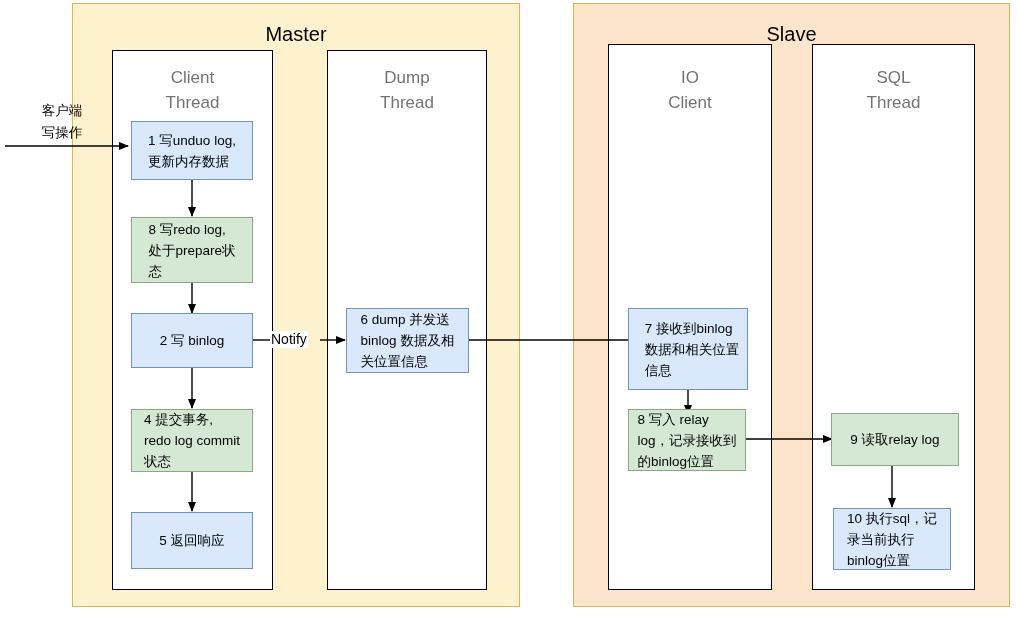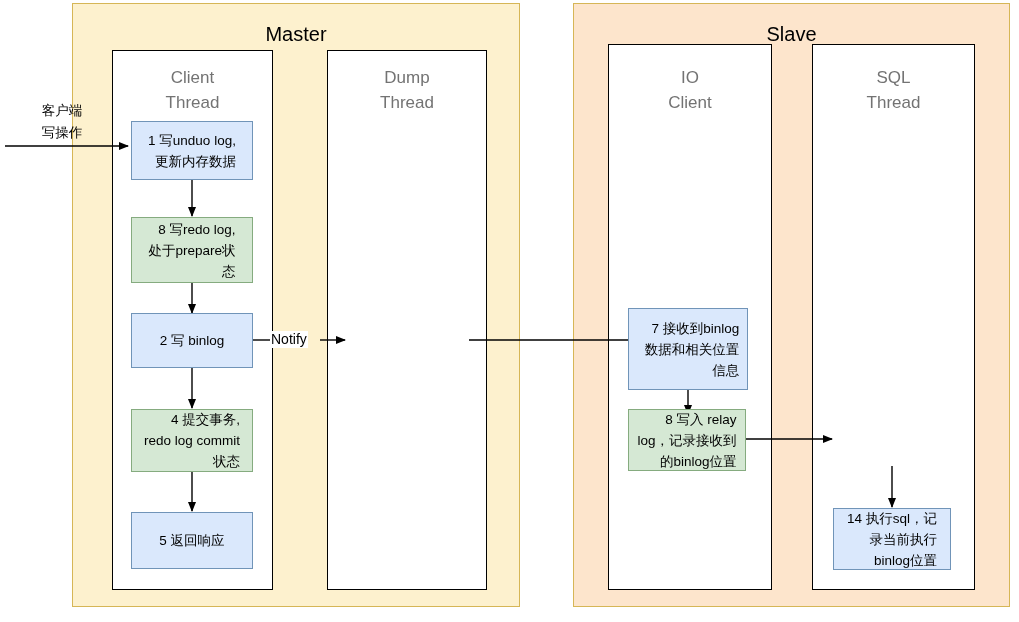--- a/index.html
+++ b/index.html
@@ -50,21 +50,21 @@
     line-height: 25px;
     color: #737373;
     white-space: pre-line;
   }
   .node {
     position: absolute;
     box-sizing: border-box;
     display: flex;
     align-items: center;
     justify-content: center;
-    text-align: right;
+    text-align: left;
     font-size: 13.5px;
     line-height: 21px;
     padding: 2px 4px;
     white-space: pre-line;
   }
   .node.blue {
     background: #dae8fc;
     border: 1px solid #7094b8;
   }
   .node.green {
@@ -171,27 +171,31 @@
 态</div>
 
   <div class="node blue" style="left:131px; top:313px; width:122px; height:55px;">2 写 binlog</div>
 
   <div class="node green" style="left:131px; top:409px; width:122px; height:63px;">4 提交事务,
 redo log commit
 状态</div>
 
   <div class="node blue" style="left:131px; top:512px; width:122px; height:57px;">5 返回响应</div>
 
+  <div class="node blue" style="left:346px; top:308px; width:123px; height:65px;">6 dump 并发送
+binlog 数据及相
+关位置信息</div>
 
   <div class="node blue" style="left:628px; top:308px; width:120px; height:82px;padding-left:12px;">7 接收到binlog
 数据和相关位置
 信息</div>
 
   <div class="node green" style="left:628px; top:409px; width:118px; height:62px;">8 写入 relay
 log，记录接收到
 的binlog位置</div>
 
-
-  <div class="node blue" style="left:833px; top:508px; width:118px; height:62px;">14 执行sql，记
+  <div class="node green" style="left:831px; top:413px; width:128px; height:53px;">9 读取relay log</div>
+
+  <div class="node blue" style="left:833px; top:508px; width:118px; height:62px;">10 执行sql，记
 录当前执行
 binlog位置</div>
 
 </div>
 
 </body></html>

